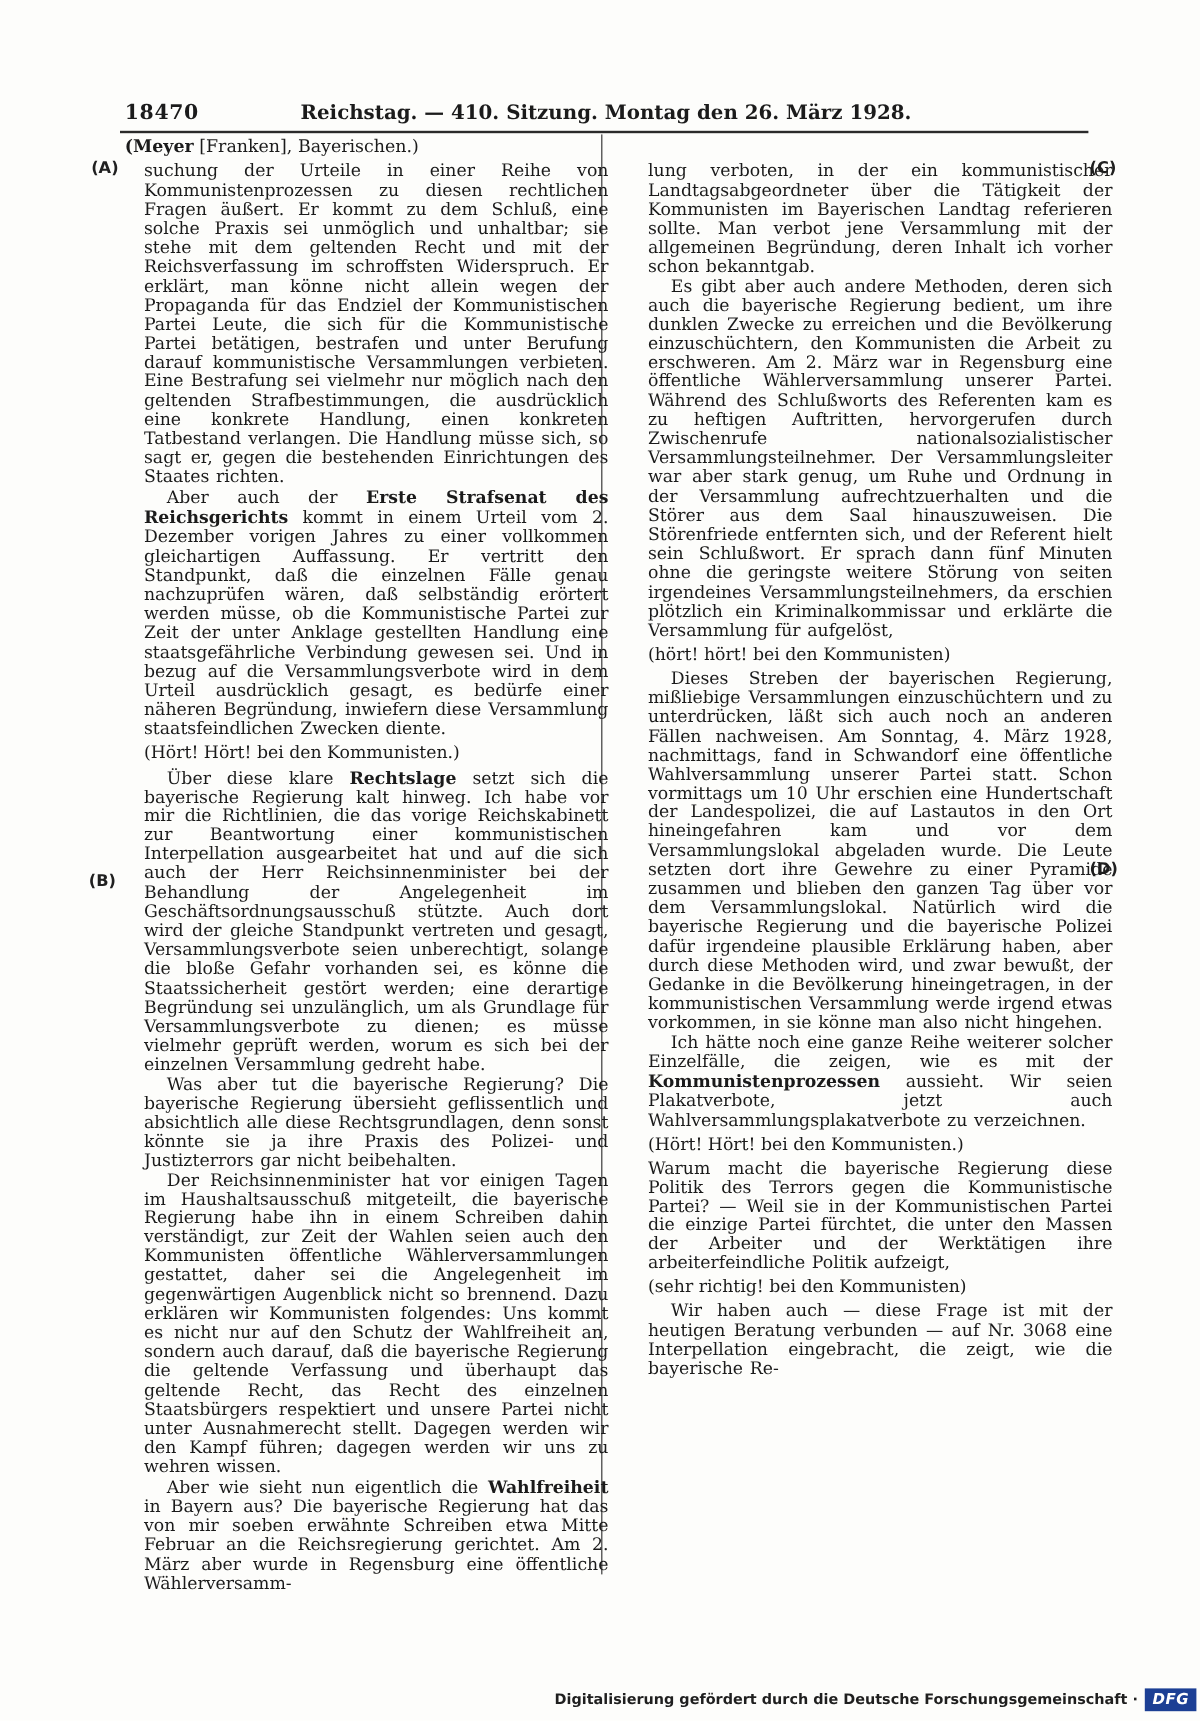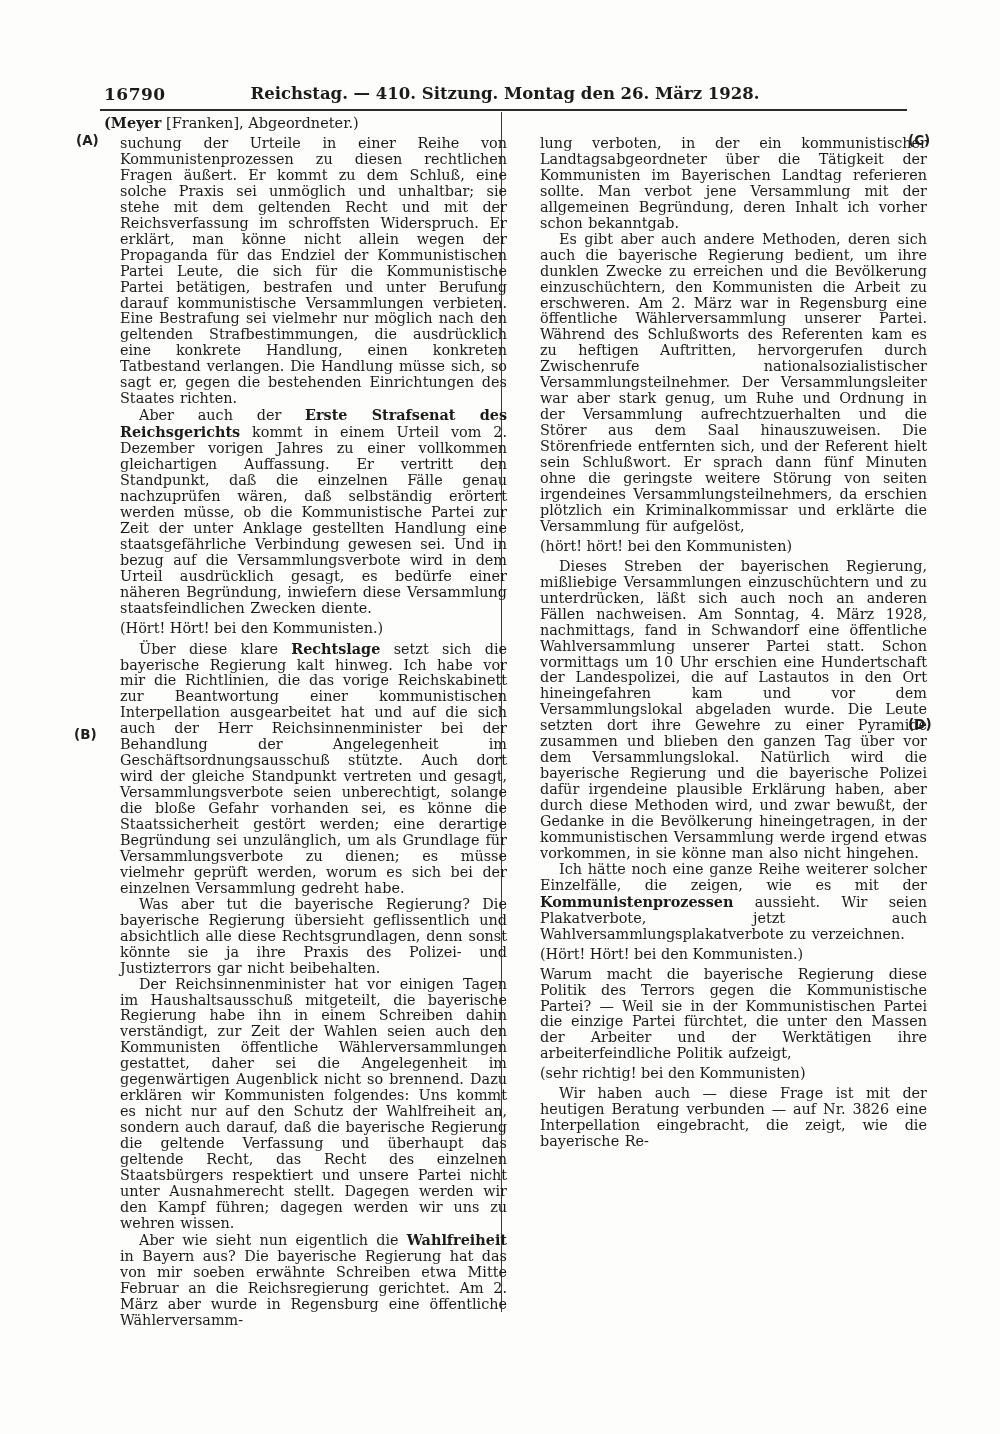--- a/index.html
+++ b/index.html
@@ -109,27 +109,27 @@
     line-height: 1;
     padding: 3px 6px 4px 6px;
     letter-spacing: 0.5px;
   }
 </style>
 </head>
 <body>
 
 <div class="page">
 
-  <div class="page-number">16790</div>
+  <div class="page-number">18470</div>
 
   <div class="header-title">Reichstag. — 410. Sitzung.  Montag den 26. März 1928.</div>
 
   <div class="header-rule"></div>
 
-  <div class="speaker-line"><b>(Meyer</b><span> [Franken], Abgeordneter.)</span></div>
+  <div class="speaker-line"><b>(Meyer</b><span> [Franken], Bayerischen.)</span></div>
 
   <div class="margin-marker" id="marker-a">(A)</div>
   <div class="margin-marker" id="marker-b">(B)</div>
   <div class="margin-marker" id="marker-c">(C)</div>
   <div class="margin-marker" id="marker-d">(D)</div>
 
   <div class="col-divider"></div>
 
   <div class="column left" id="col-left">
       <p class="body"><span>suchung der Urteile in einer Reihe von Kommunistenprozessen zu diesen rechtlichen Fragen äußert.  Er kommt zu dem Schluß, eine solche Praxis sei unmöglich und unhaltbar; sie stehe mit dem geltenden Recht und mit der Reichsverfassung im schroffsten Widerspruch. Er erklärt, man könne nicht allein wegen der Propaganda für das Endziel der Kommunistischen Partei Leute, die sich für die Kommunistische Partei betätigen, bestrafen und unter Berufung darauf kommunistische Versammlungen verbieten.  Eine Bestrafung sei vielmehr nur möglich nach den geltenden Strafbestimmungen, die ausdrücklich eine konkrete Handlung, einen konkreten Tatbestand verlangen.  Die Handlung müsse sich, so sagt er, gegen die bestehenden Einrichtungen des Staates richten.</span></p>
@@ -143,17 +143,21 @@
 
   <div class="column right" id="col-right">
       <p class="body"><span>lung verboten, in der ein kommunistischer Landtagsabgeordneter über die Tätigkeit der Kommunisten im Bayerischen Landtag referieren sollte.  Man verbot jene Versammlung mit der allgemeinen Begründung, deren Inhalt ich vorher schon bekanntgab.</span></p>
       <p class="body indent"><span>Es gibt aber auch andere Methoden, deren sich auch die bayerische Regierung bedient, um ihre dunklen Zwecke zu erreichen und die Bevölkerung einzuschüchtern, den Kommunisten die Arbeit zu erschweren.  Am 2. März war in Regensburg eine öffentliche Wählerversammlung unserer Partei.  Während des Schlußworts des Referenten kam es zu heftigen Auftritten, hervorgerufen durch Zwischenrufe nationalsozialistischer Versammlungsteilnehmer.  Der Versammlungsleiter war aber stark genug, um Ruhe und Ordnung in der Versammlung aufrechtzuerhalten und die Störer aus dem Saal hinauszuweisen.  Die Störenfriede entfernten sich, und der Referent hielt sein Schlußwort.  Er sprach dann fünf Minuten ohne die geringste weitere Störung von seiten irgendeines Versammlungsteilnehmers, da erschien plötzlich ein Kriminalkommissar und erklärte die Versammlung für aufgelöst,</span></p>
       <p class="interject"><span>(hört! hört! bei den Kommunisten)</span></p>
       <p class="body indent"><span>Dieses Streben der bayerischen Regierung, mißliebige Versammlungen einzuschüchtern und zu unterdrücken, läßt sich auch noch an anderen Fällen nachweisen.  Am Sonntag, 4. März 1928, nachmittags, fand in Schwandorf eine öffentliche Wahlversammlung unserer Partei statt.  Schon vormittags um 10 Uhr erschien eine Hundertschaft der Landespolizei, die auf Lastautos in den Ort hineingefahren kam und vor dem Versammlungslokal abgeladen wurde.  Die Leute setzten dort ihre Gewehre zu einer Pyramide zusammen und blieben den ganzen Tag über vor dem Versammlungslokal.  Natürlich wird die bayerische Regierung und die bayerische Polizei dafür irgendeine plausible Erklärung haben, aber durch diese Methoden wird, und zwar bewußt, der Gedanke in die Bevölkerung hineingetragen, in der kommunistischen Versammlung werde irgend etwas vorkommen, in sie könne man also nicht hingehen.</span></p>
       <p class="body indent"><span>Ich hätte noch eine ganze Reihe weiterer solcher Einzelfälle, die zeigen, wie es mit der </span><b>Kommunistenprozessen</b><span> aussieht.  Wir seien Plakatverbote, jetzt auch Wahlversammlungsplakatverbote zu verzeichnen.</span></p>
       <p class="interject"><span>(Hört! Hört! bei den Kommunisten.)</span></p>
       <p class="body"><span>Warum macht die bayerische Regierung diese Politik des Terrors gegen die Kommunistische Partei? — Weil sie in der Kommunistischen Partei die einzige Partei fürchtet, die unter den Massen der Arbeiter und der Werktätigen ihre arbeiterfeindliche Politik aufzeigt,</span></p>
       <p class="interject"><span>(sehr richtig! bei den Kommunisten)</span></p>
-      <p class="body indent"><span>Wir haben auch — diese Frage ist mit der heutigen Beratung verbunden — auf Nr. 3826 eine Interpellation eingebracht, die zeigt, wie die bayerische Re-</span></p>
+      <p class="body indent"><span>Wir haben auch — diese Frage ist mit der heutigen Beratung verbunden — auf Nr. 3068 eine Interpellation eingebracht, die zeigt, wie die bayerische Re-</span></p>
     </div>
 
+  <div class="scan-footer">
+    <span>Digitalisierung gefördert durch die Deutsche Forschungsgemeinschaft ·</span>
+    <span class="dfg-logo" style="background: rgb(28, 63, 148);">DFG</span>
+  </div>
 
 </div>
 
 </body></html>

